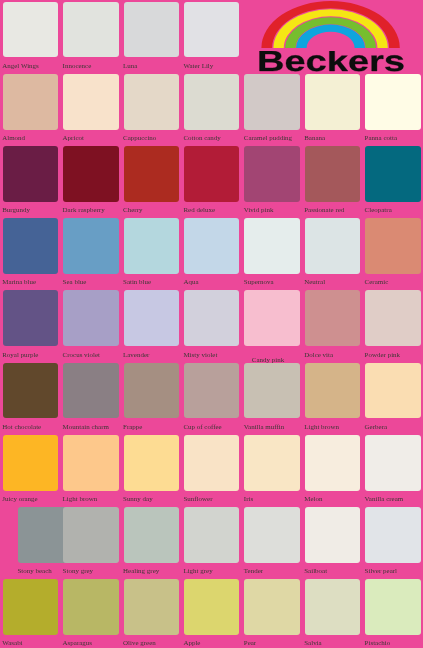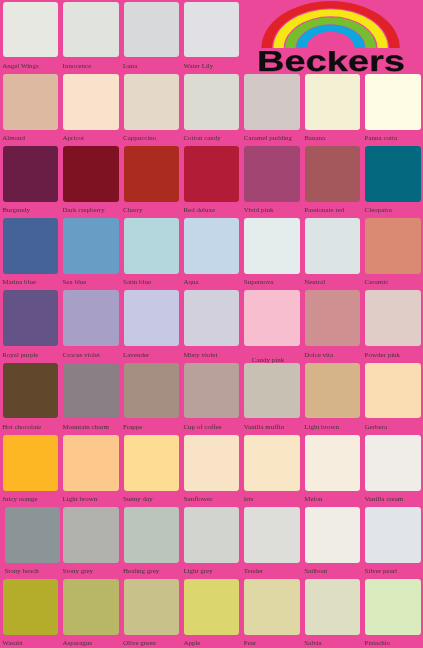--- a/index.html
+++ b/index.html
@@ -215,21 +215,21 @@
         <div class="swatch-label" style="top: 61.2px;">Iris</div>
       </div>
       <div class="swatch-cell" style="left: 304.8px; top: 434.8px; width: 55.4px; height: 69.8px;">
         <div class="swatch-chip" style="width: 55.4px; height: 55.8px; background: rgb(247, 237, 222);"></div>
         <div class="swatch-label" style="top: 61.2px;">Melon</div>
       </div>
       <div class="swatch-cell" style="left: 365.2px; top: 434.8px; width: 55.4px; height: 69.8px;">
         <div class="swatch-chip" style="width: 55.4px; height: 55.8px; background: rgb(240, 237, 232);"></div>
         <div class="swatch-label" style="top: 61.2px;">Vanilla cream</div>
       </div>
-      <div class="swatch-cell" style="left: 5px; top: 507px; width: 55.4px; height: 69.8px;">
+      <div class="swatch-cell" style="left: 18px; top: 507px; width: 55.4px; height: 69.8px;">
         <div class="swatch-chip" style="width: 55.4px; height: 55.8px; background: rgb(139, 148, 150);"></div>
         <div class="swatch-label" style="top: 61.2px;">Stony beach</div>
       </div>
       <div class="swatch-cell" style="left: 63.2px; top: 507px; width: 55.4px; height: 69.8px;">
         <div class="swatch-chip" style="width: 55.4px; height: 55.8px; background: rgb(177, 178, 174);"></div>
         <div class="swatch-label" style="top: 61.2px;">Stony grey</div>
       </div>
       <div class="swatch-cell" style="left: 123.6px; top: 507px; width: 55.4px; height: 69.8px;">
         <div class="swatch-chip" style="width: 55.4px; height: 55.8px; background: rgb(186, 197, 188);"></div>
         <div class="swatch-label" style="top: 61.2px;">Healing grey</div>

